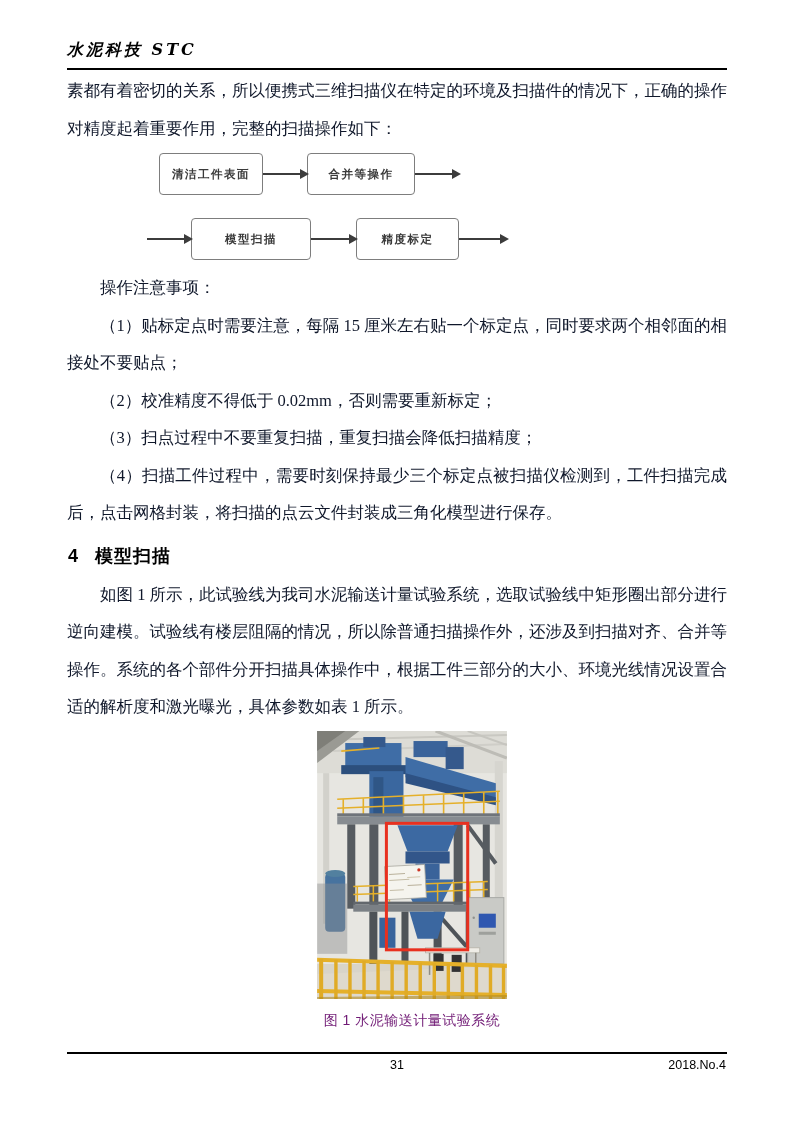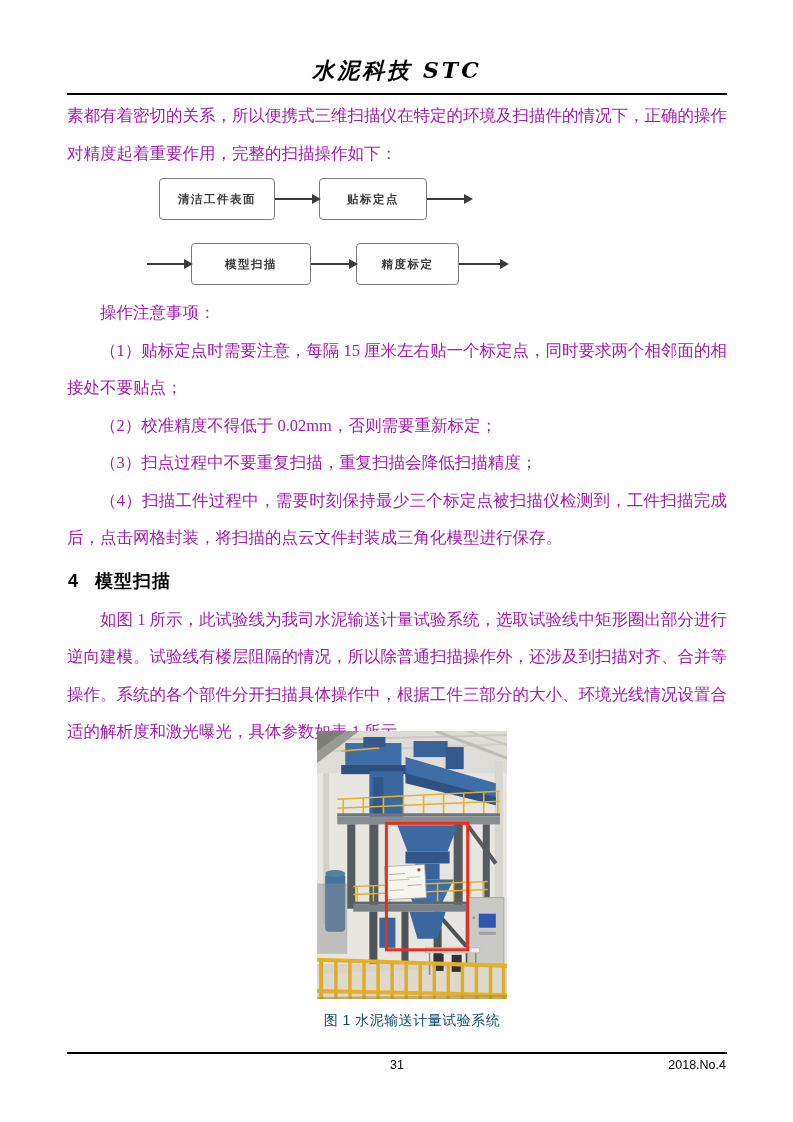--- a/index.html
+++ b/index.html
@@ -4,61 +4,61 @@
 <style>
   html,body{margin:0;padding:0;}
   body{
     width:793px;height:1122px;background:#ffffff;position:relative;
     font-family:"Liberation Serif","DejaVu Serif",serif;color:#111;
     overflow:hidden;
   }
   .content{position:absolute;left:67px;top:0;width:660px;}
   
   .journal-title{
-    padding-top:56px;text-align:center;font-size:22px;letter-spacing:3px;
+    padding-top:40px;text-align:left;font-size:16px;letter-spacing:3px;
     font-family:"DejaVu Serif",serif;font-style:italic;font-weight:600;color:#000;
   }
   .header-rule{margin-top:7px;border-top:2.4px solid #000;height:0;}
   
-  .para{font-size:16.5px;line-height:37.5px;text-align:justify;margin:0;color:#a21caf;}
+  .para{font-size:16.5px;line-height:37.5px;text-align:justify;margin:0;color:#0f172a;}
   .indent{text-indent:2em;}
   .intro{margin-top:2px;}
   
   .flowchart{margin-top:6px;}
   .frow{display:flex;align-items:center;}
   .frow1{margin-left:92px;}
   .frow2{margin-left:80px;margin-top:23px;}
   .fbox{
     box-sizing:border-box;height:42px;border:1.3px solid #7d7d7d;border-radius:4px;
     display:flex;align-items:center;justify-content:center;background:#fff;
     font-family:"Liberation Sans","DejaVu Sans",sans-serif;
     font-size:11.5px;font-weight:700;color:#3a3a3a;letter-spacing:1.5px;flex:0 0 auto;
   }
-  .w128{width:116px}.w120{width:120px}.w108{width:108px}.w103{width:103px}.w109{width:109px}
+  .w128{width:104px}.w120{width:120px}.w108{width:108px}.w103{width:103px}.w109{width:109px}
   .arrow{flex:0 0 auto;width:44px;height:2px;background:#3c3c3c;position:relative;}
   .arrow.w45{width:45px}.arrow.w48{width:48px}
   .arrow::after{
     content:"";position:absolute;right:-2px;top:-4.5px;width:0;height:0;
     border-left:9px solid #3c3c3c;border-top:5.5px solid transparent;border-bottom:5.5px solid transparent;
   }
   .notes-title{margin-top:9px;}
   
   .section-heading{
     margin-top:9px;font-family:"Liberation Sans","DejaVu Sans",sans-serif;
     font-weight:700;font-size:18px;color:#000;display:flex;align-items:baseline;line-height:30px;
   }
   .section-heading .num{margin-left:1px;}
   .section-heading .ttl{margin-left:17px;letter-spacing:1px;text-align:center;}
   .section-para{margin-top:5px;}
   
   .figure-wrap{position:absolute;left:317px;top:731px;width:190px;}
   .figure-photo{width:190px;height:268px;display:block;}
   .figure-caption{
     margin-top:13px;text-align:center;white-space:nowrap;
-    font-family:"Liberation Sans","DejaVu Sans",sans-serif;font-size:14px;color:#0c4a6e;letter-spacing:0.5px;
+    font-family:"Liberation Sans","DejaVu Sans",sans-serif;font-size:14px;color:#701a75;letter-spacing:0.5px;
   }
   
   .footer{
     position:absolute;left:67px;top:1052px;width:660px;border-top:2.4px solid #000;
     font-family:"Liberation Sans","DejaVu Sans",sans-serif;font-size:12.5px;color:#000;
   }
   .footer-row{position:relative;text-align:center;padding-top:4px;}
   .footer-issue{position:absolute;right:1px;top:4px;}
 </style>
 </head>
@@ -68,21 +68,21 @@
 
   <div class="journal-title">水泥科技 STC</div>
   <div class="header-rule"></div>
 
   <p class="para intro">素都有着密切的关系，所以便携式三维扫描仪在特定的环境及扫描件的情况下，正确的操作对精度起着重要作用，完整的扫描操作如下：</p>
 
   <div class="flowchart">
     <div class="frow frow1">
       <div class="fbox w128">清洁工件表面</div>
       <div class="arrow"></div>
-      <div class="fbox w108">贴标定点</div>
+      <div class="fbox w108">合并等操作</div>
       <div class="arrow"></div>
     </div>
     <div class="frow frow2">
       <div class="arrow"></div>
       <div class="fbox w120">模型扫描</div>
       <div class="arrow w45"></div>
       <div class="fbox w103">精度标定</div>
       <div class="arrow w48"></div>
     </div>
   </div>

